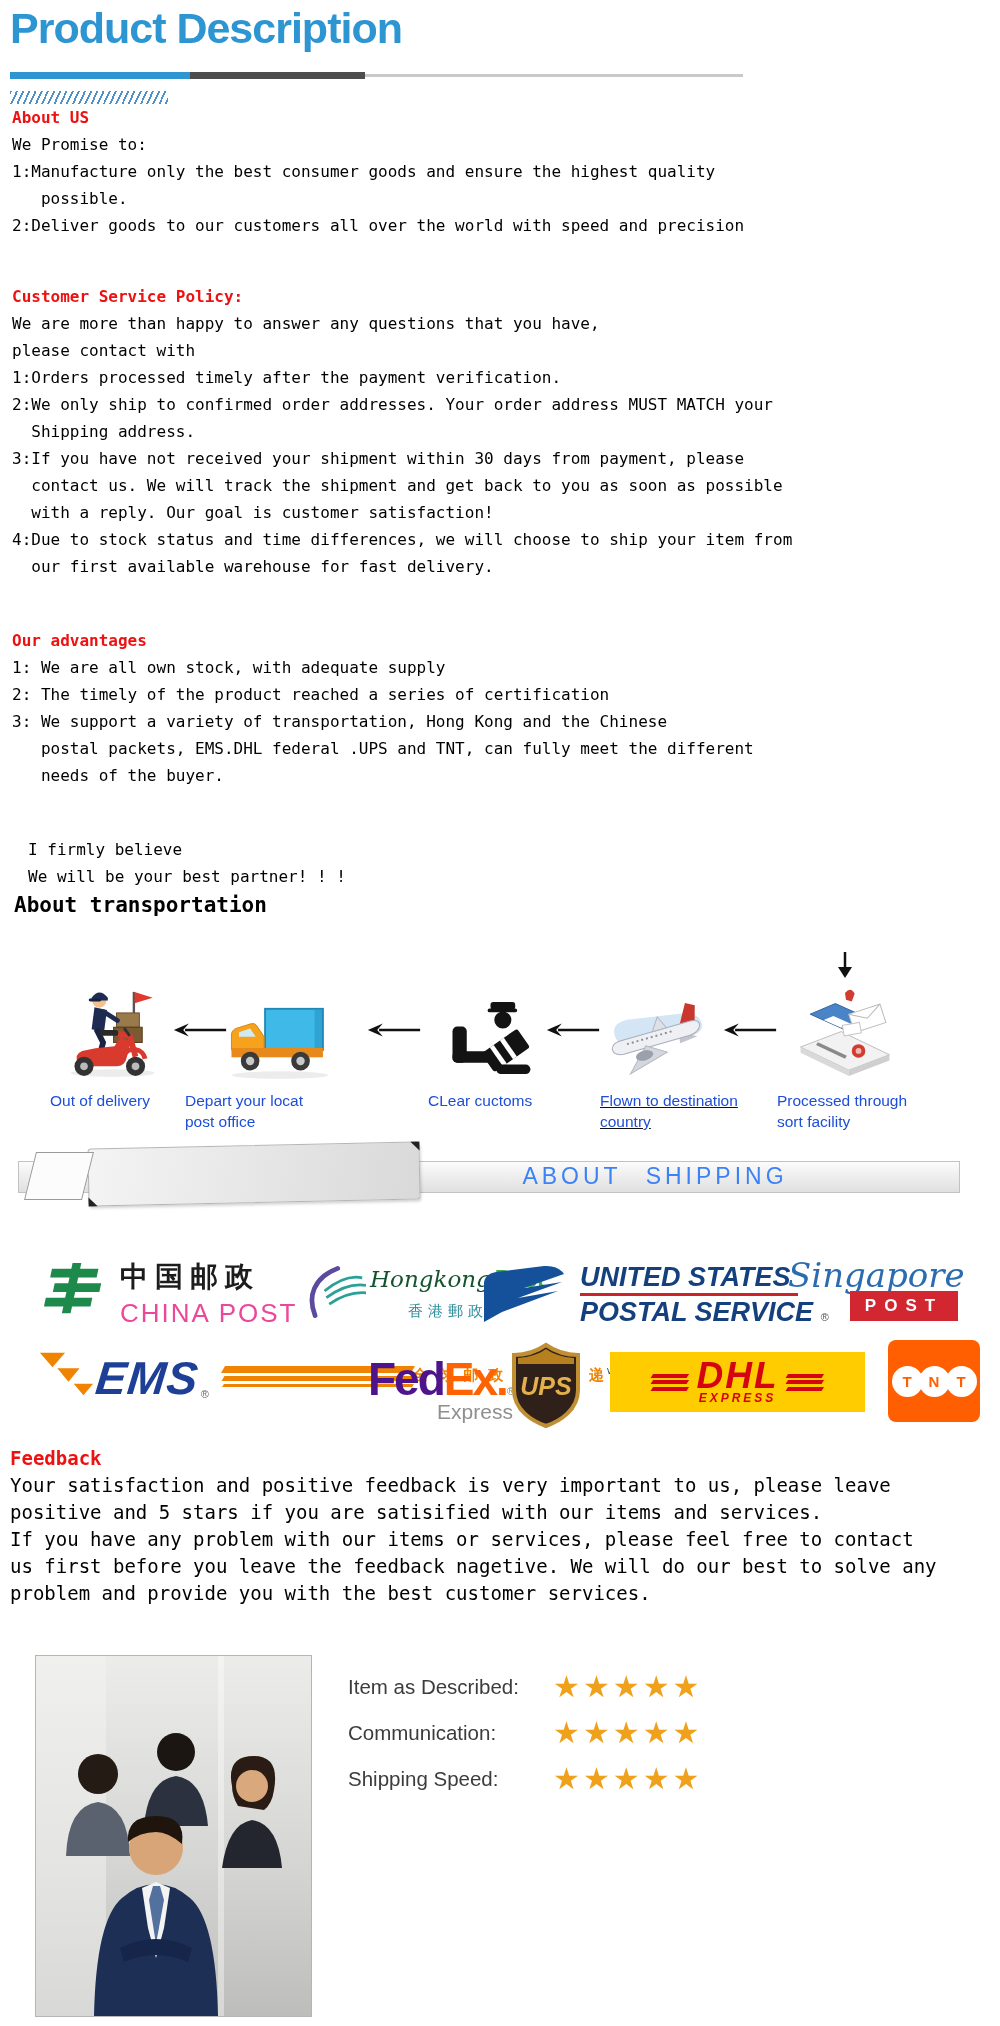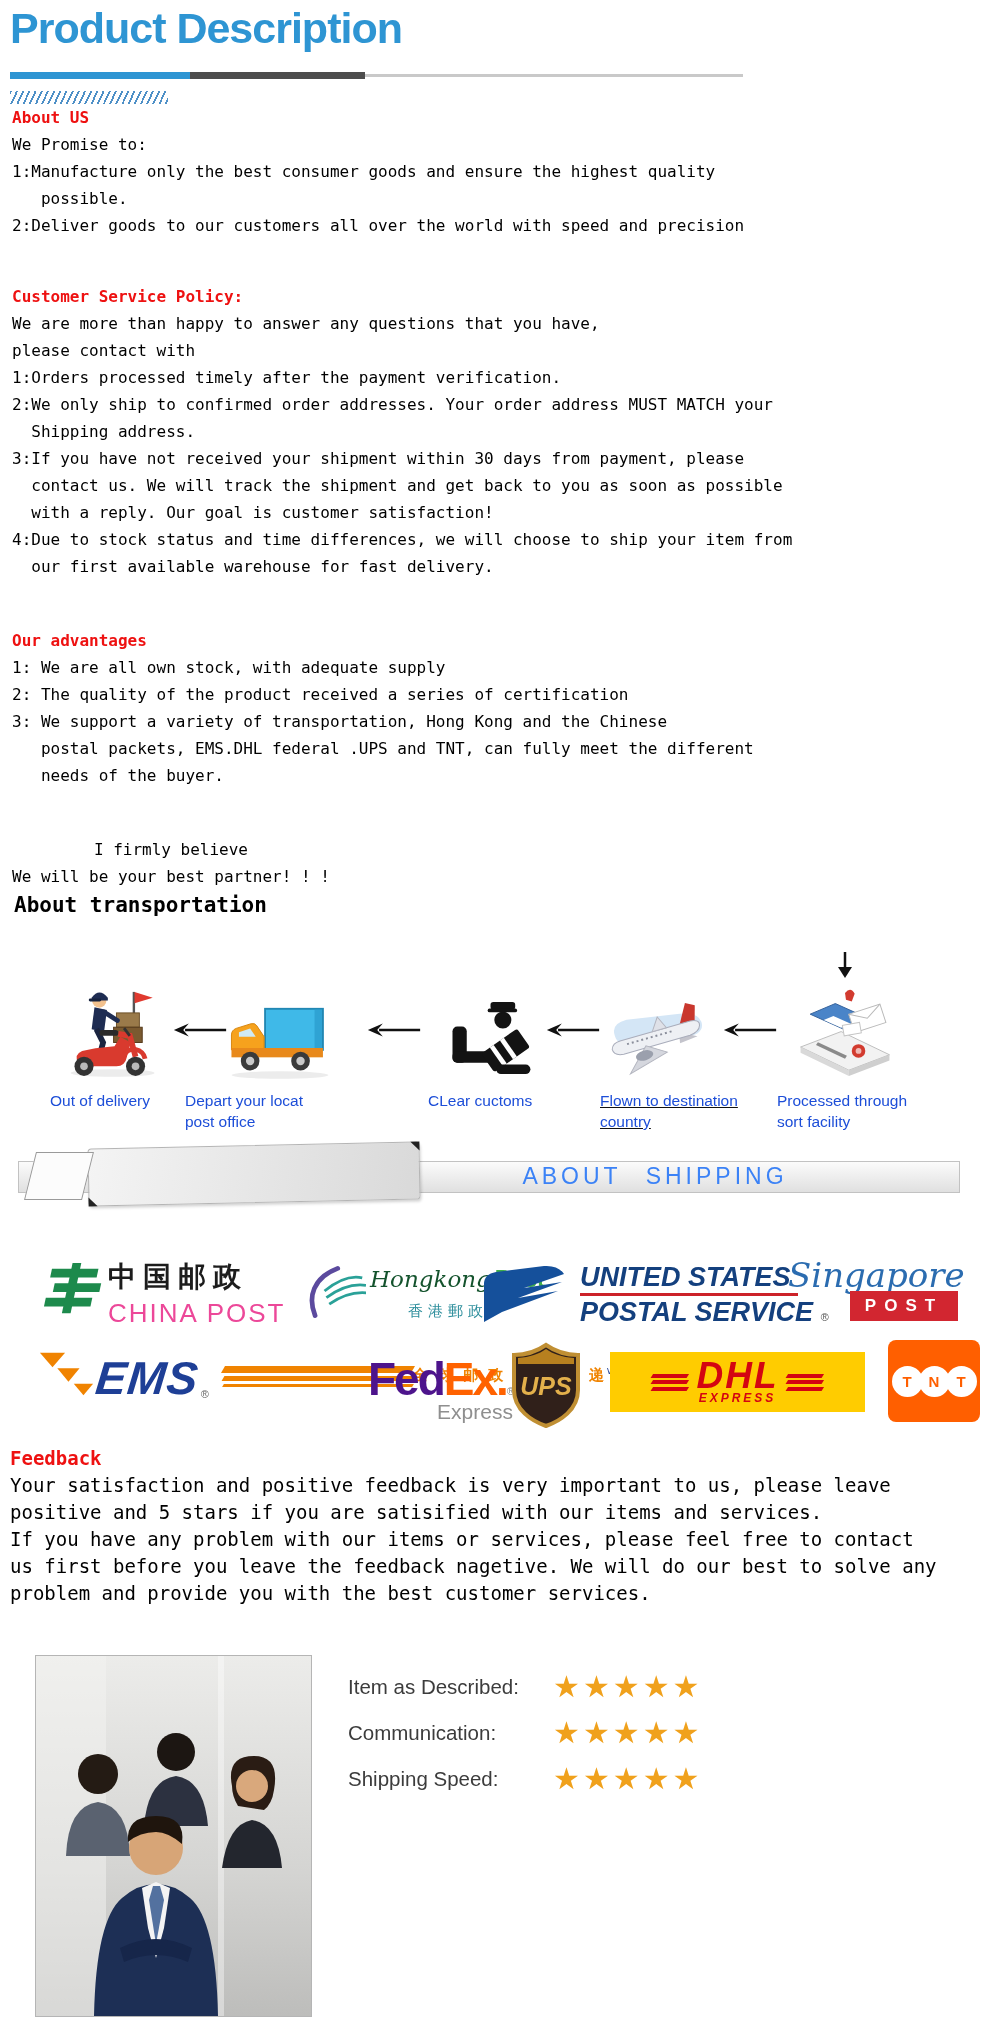--- a/index.html
+++ b/index.html
@@ -15,21 +15,21 @@
   .hatch{top:91px;left:10px;width:158px;height:13px;
          background:repeating-linear-gradient(115deg,#4e90c7 0,#4e90c7 1.8px,transparent 1.8px,transparent 5.6px);}
 
   
   .tblock{font-family:"DejaVu Sans Mono",monospace;font-size:16px;line-height:27px;color:#000;}
   .tblock .hd{color:#ee1111;font-weight:bold;}
   .tline{white-space:pre;}
   .blk-about{top:104px;left:12px;}
   .blk-cs{top:283px;left:12px;}
   .blk-adv{top:627px;left:12px;}
-  .blk-believe{top:836px;left:12px;text-align:center;}
+  .blk-believe{top:836px;left:28px;}
   .blk-feedback{top:1445px;left:10px;font-size:19px;}
   .h2-transport{top:893px;left:14px;font-family:"DejaVu Sans Mono",monospace;
                 font-size:21px;font-weight:bold;color:#000;}
 
   
   .step{position:absolute;top:952px;}
   .arrowslot{height:26px;display:flex;justify-content:center;align-items:flex-start;}
   .iconbox{height:104px;display:flex;align-items:flex-end;justify-content:center;}
   .steplabel{margin-top:8px;font-size:15.5px;line-height:21px;color:#1d4ed8;text-align:left;}
   .h-arrow{position:absolute;top:1022px;}
@@ -123,21 +123,21 @@
     <div class="tline">3:If you have not received your shipment within 30 days from payment, please</div>
     <div class="tline">  contact us. We will track the shipment and get back to you as soon as possible</div>
     <div class="tline">  with a reply. Our goal is customer satisfaction!</div>
     <div class="tline">4:Due to stock status and time differences, we will choose to ship your item from</div>
     <div class="tline">  our first available warehouse for fast delivery.</div>
   </div>
 
   <div class="abs tblock blk-adv">
     <div class="tline hd">Our advantages</div>
     <div class="tline">1: We are all own stock, with adequate supply</div>
-    <div class="tline">2: The quality of the product received a series of certification</div>
+    <div class="tline">2: The timely of the product reached a series of certification</div>
     <div class="tline">3: We support a variety of transportation, Hong Kong and the Chinese</div>
     <div class="tline">   postal packets, EMS.DHL federal .UPS and TNT, can fully meet the different</div>
     <div class="tline">   needs of the buyer.</div>
   </div>
 
   <div class="abs tblock blk-believe">
     <div class="tline">I firmly believe</div>
     <div class="tline">We will be your best partner! ! !</div>
   </div>
 
@@ -282,21 +282,21 @@
         <line x1="58" y1="8" x2="14" y2="8" stroke="#111" stroke-width="2.5"></line>
         <path d="M2 8 l16 -7 -6 7 6 7 z" fill="#111"></path>
       </svg>
   </div>
 
   <div class="abs banner-band"></div>
   <div class="abs banner-ribbon"></div>
   <div class="abs banner-tag"></div>
   <div class="abs banner-label">ABOUT SHIPPING</div>
 
-  <div class="logo" style="left:38px;top:1258px;">
+  <div class="logo" style="left:38px;top:1258px;gap:12px;">
     <span>
       <svg width="70" height="62" viewBox="0 0 72 64" fill="#1d8a4c">
         <g transform="skewX(-12)">
           <rect x="16" y="8" width="48" height="9"></rect>
           <rect x="22" y="23" width="48" height="9"></rect>
           <rect x="16" y="38" width="48" height="9"></rect>
           <rect x="36" y="2" width="9" height="52"></rect>
         </g>
       </svg>
     </span>

